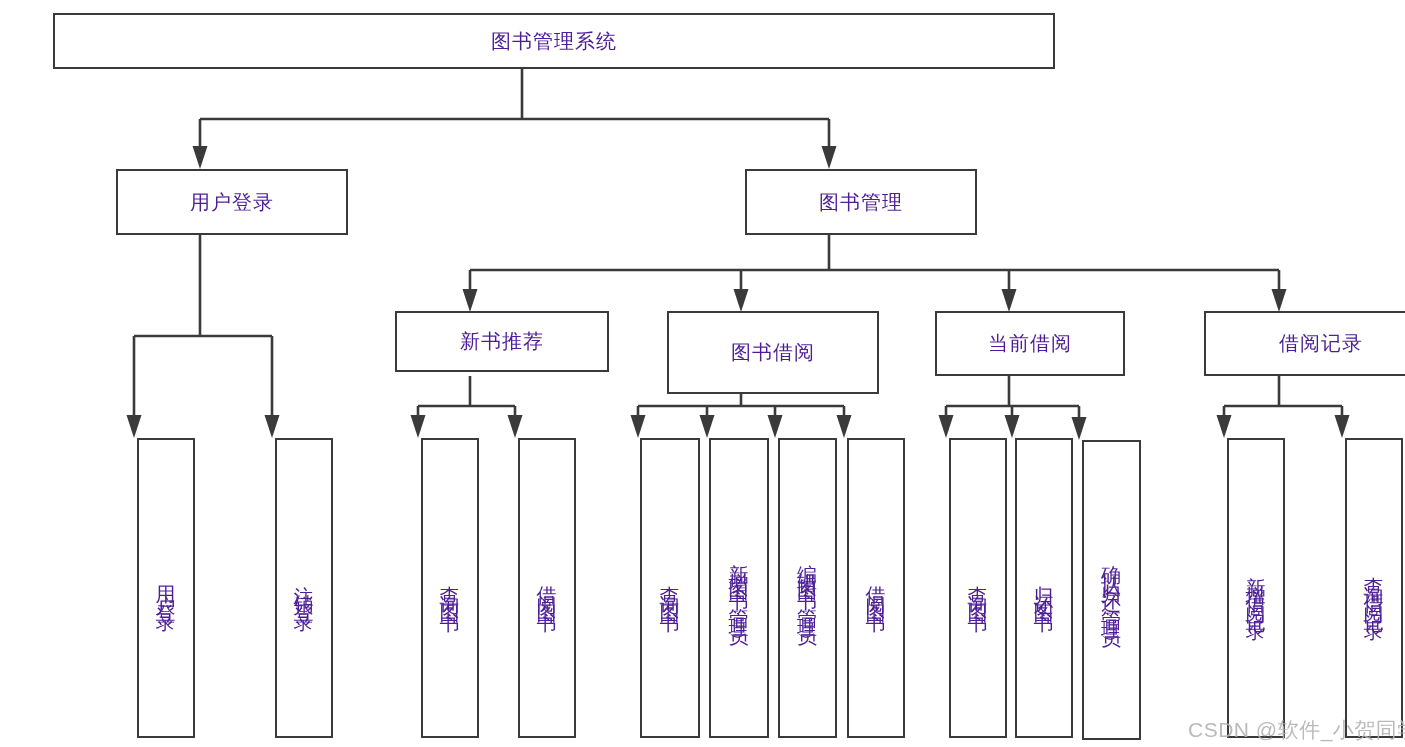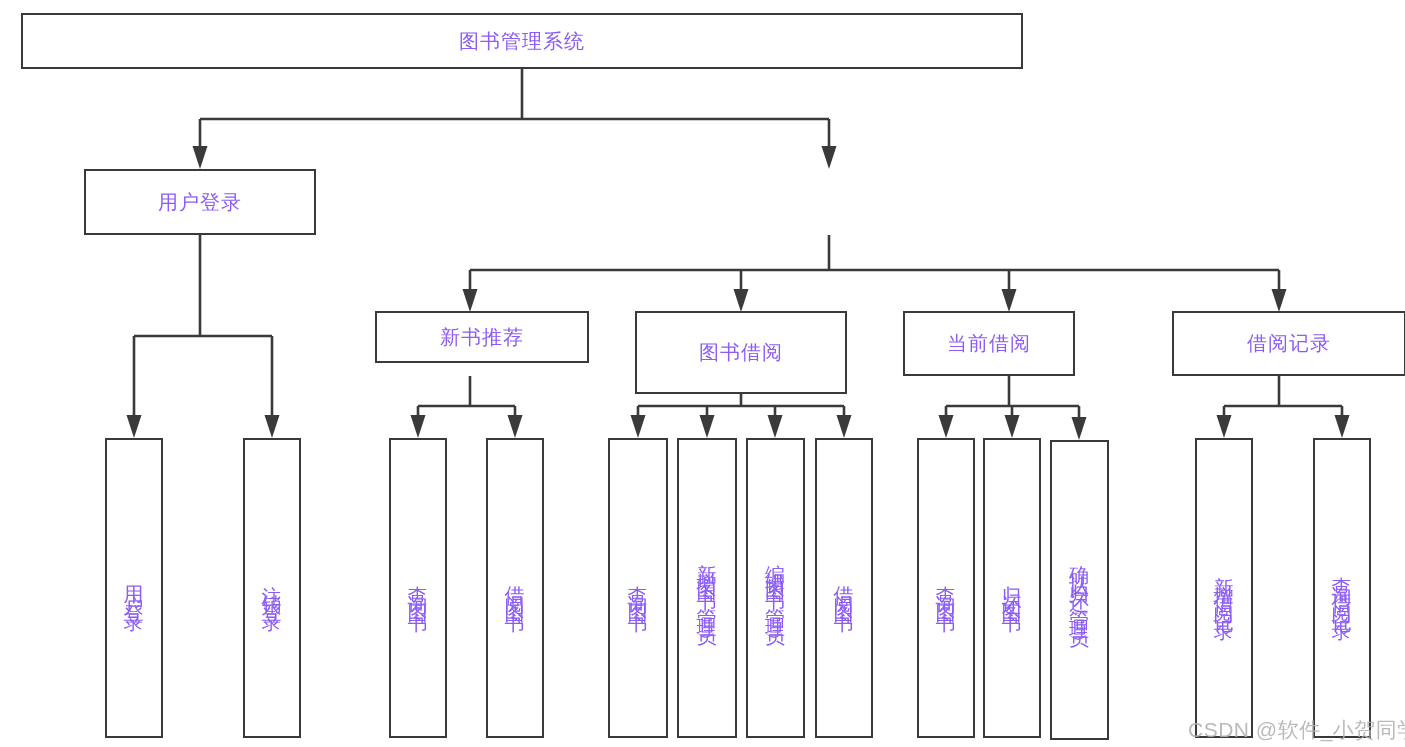--- a/index.html
+++ b/index.html
@@ -10,22 +10,23 @@
     font-family:"Liberation Sans", sans-serif;
     overflow:hidden;
   }
   #wires{position:absolute;left:0;top:0;z-index:1;}
   .node{
     position:absolute;
     box-sizing:border-box;
     background:#ffffff;
     border:2px solid #3a3a3a;
     display:flex;align-items:center;justify-content:center;
-    color:#8b5cf6;
+    color:#4c1d95;
     z-index:2;
+    margin-left:32px;
   }
   .node.h{font-size:20px;letter-spacing:1px;}
   .node.v{
     font-size:20px;
     writing-mode:vertical-rl;
     letter-spacing:9px;
     line-height:1;
     text-align:center;
   }
   .watermark{
@@ -85,24 +86,25 @@
       <polygon points="1079,440 1071.5,417 1086.5,417"></polygon>
 
       <polygon points="1224,438 1216.5,415 1231.5,415"></polygon>
       <polygon points="1342,438 1334.5,415 1349.5,415"></polygon>
     </g>
   </svg>
 
   <div class="node h" style="left:21px;top:13px;width:1002px;height:56px">图书管理系统</div>
 
   <div class="node h" style="left:84px;top:169px;width:232px;height:66px">用户登录</div>
+  <div class="node h" style="left:713px;top:169px;width:232px;height:66px">图书管理</div>
 
-  <div class="node h" style="left:375px;top:311px;width:214px;height:52px">新书推荐</div>
+  <div class="node h" style="left:363px;top:311px;width:214px;height:61px">新书推荐</div>
   <div class="node h" style="left:635px;top:311px;width:212px;height:83px">图书借阅</div>
-  <div class="node h" style="left:903px;top:311px;width:172px;height:65px">当前借阅</div>
+  <div class="node h" style="left:903px;top:311px;width:190px;height:65px">当前借阅</div>
   <div class="node h" style="left:1172px;top:311px;width:234px;height:65px">借阅记录</div>
 
   <div class="node v" style="left:105px;top:438px;width:58px;height:300px">用户登录</div>
   <div class="node v" style="left:243px;top:438px;width:58px;height:300px">注销登录</div>
 
   <div class="node v" style="left:389px;top:438px;width:58px;height:300px">查询图书</div>
   <div class="node v" style="left:486px;top:438px;width:58px;height:300px">借阅图书</div>
 
   <div class="node v" style="left:608px;top:438px;width:60px;height:300px">查询图书</div>
   <div class="node v" style="left:677px;top:438px;width:60px;height:300px">新增图书（管理员）</div>

